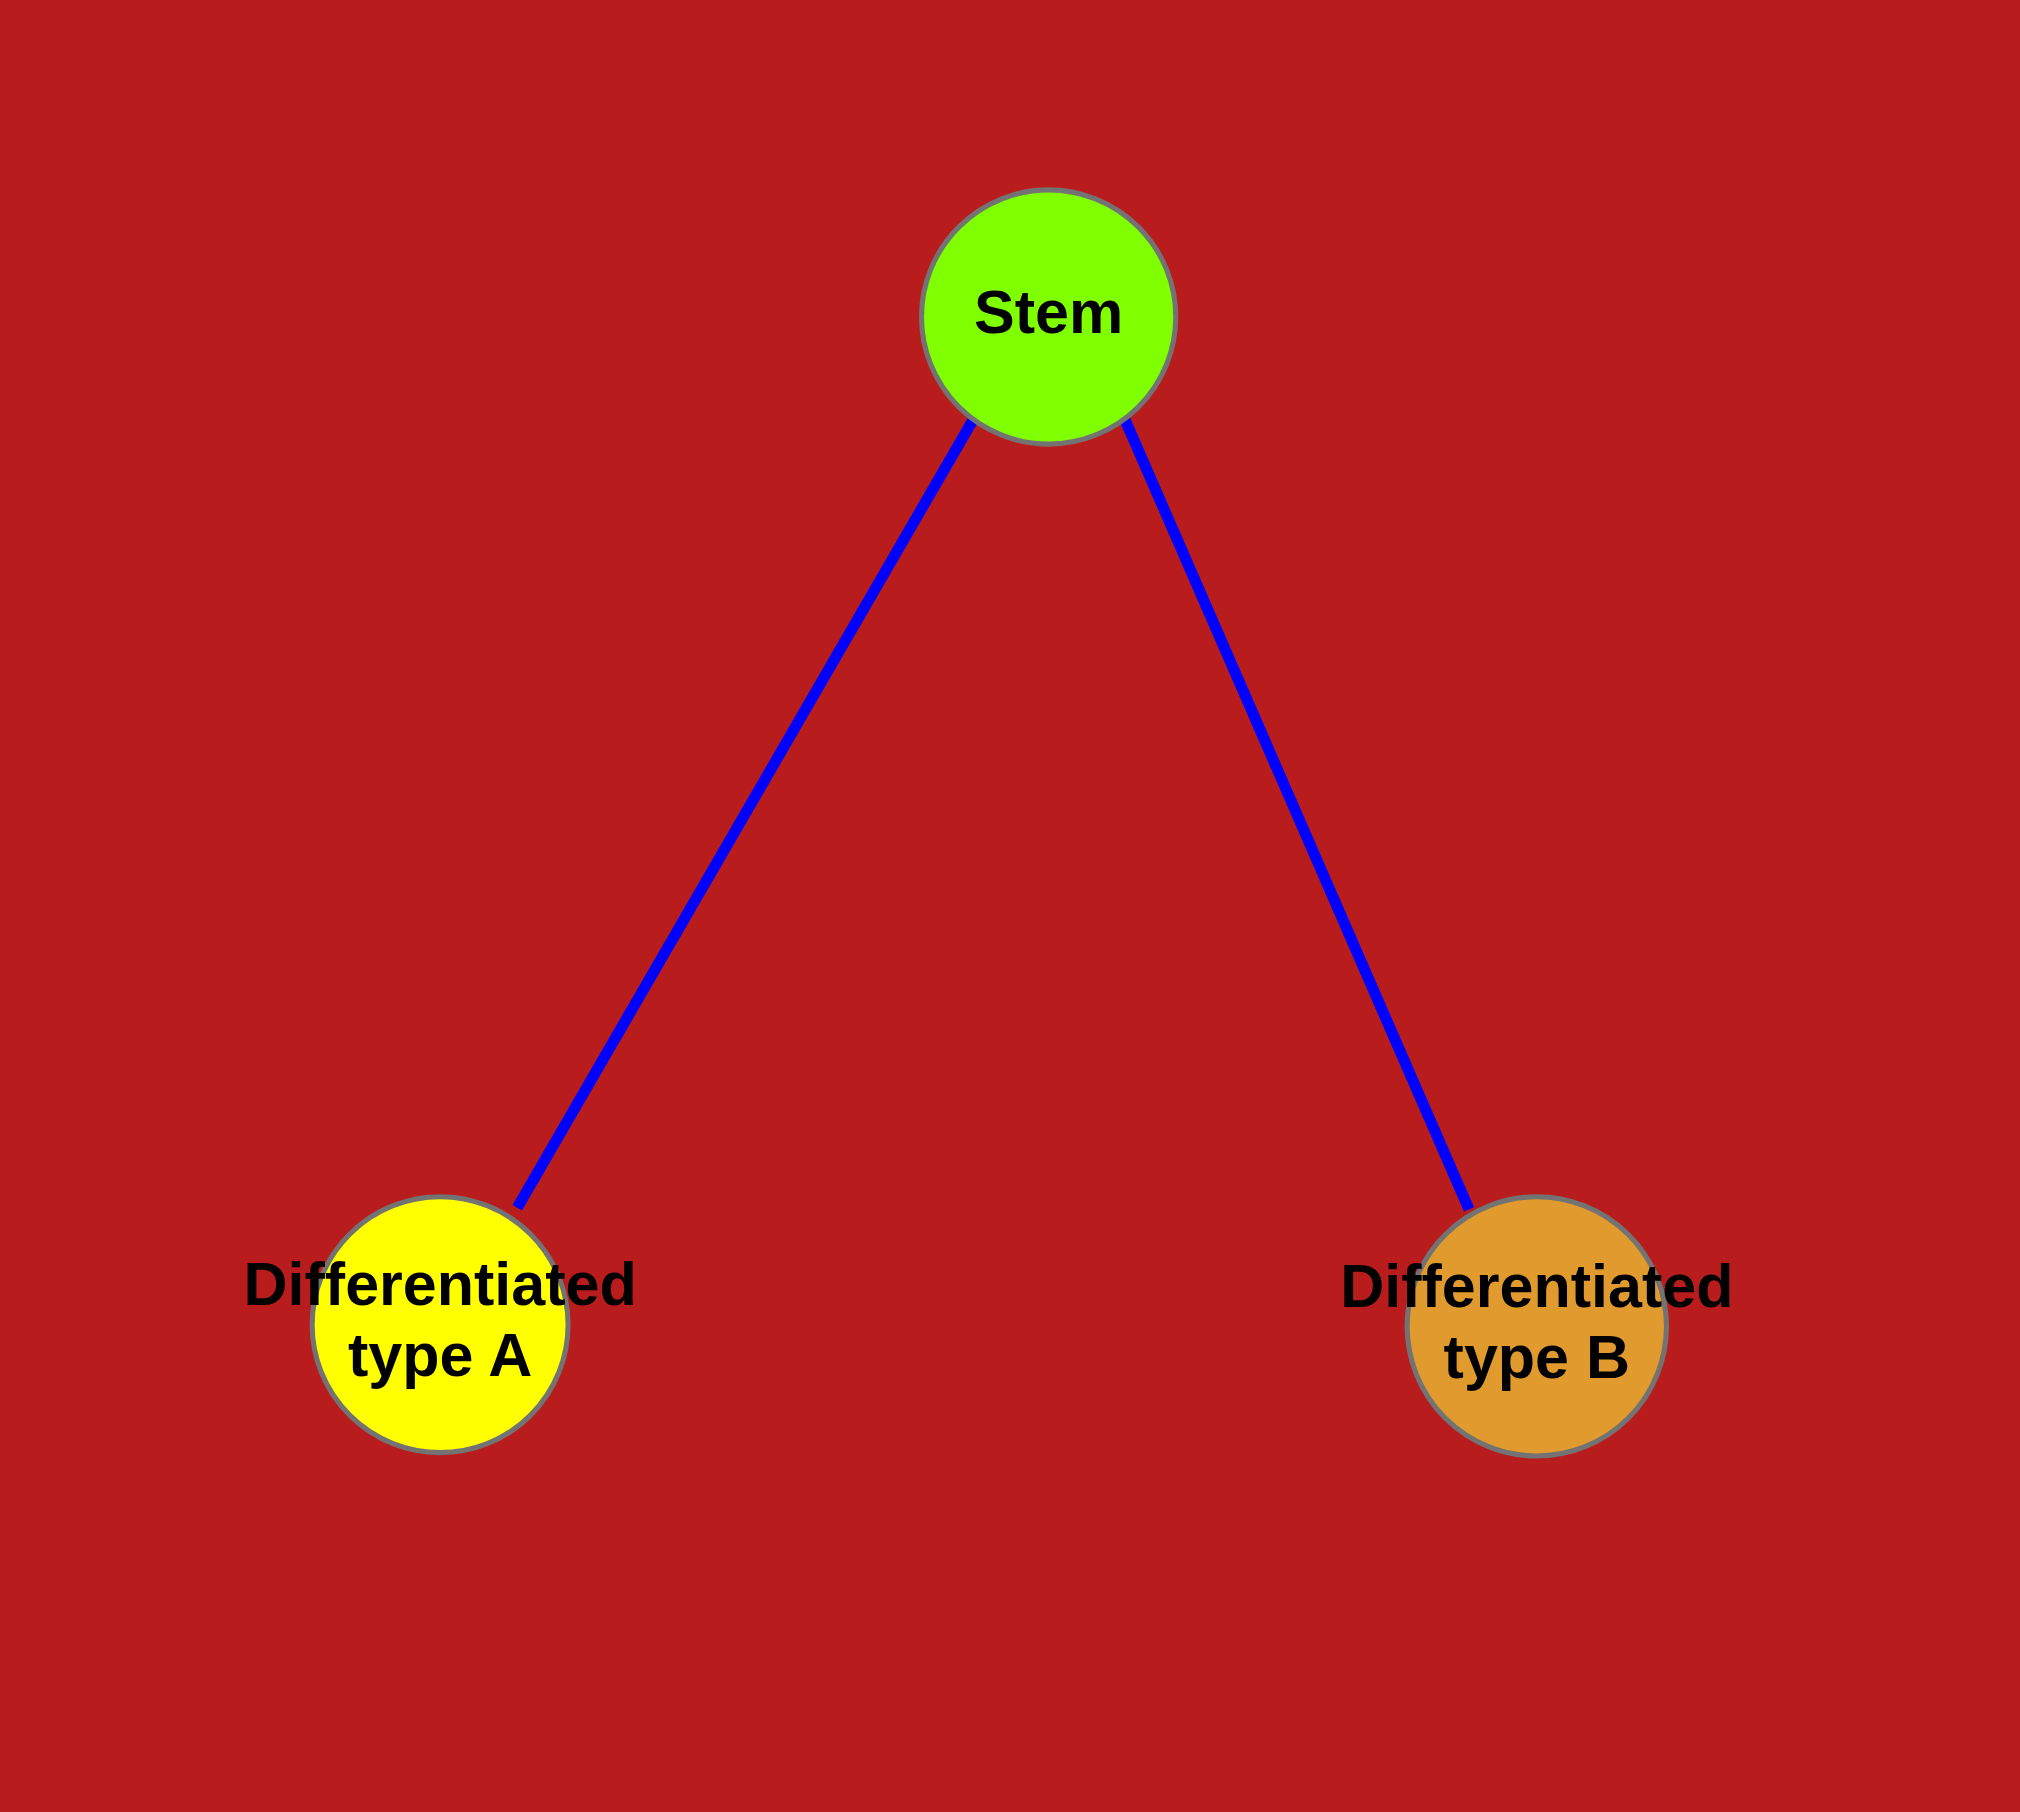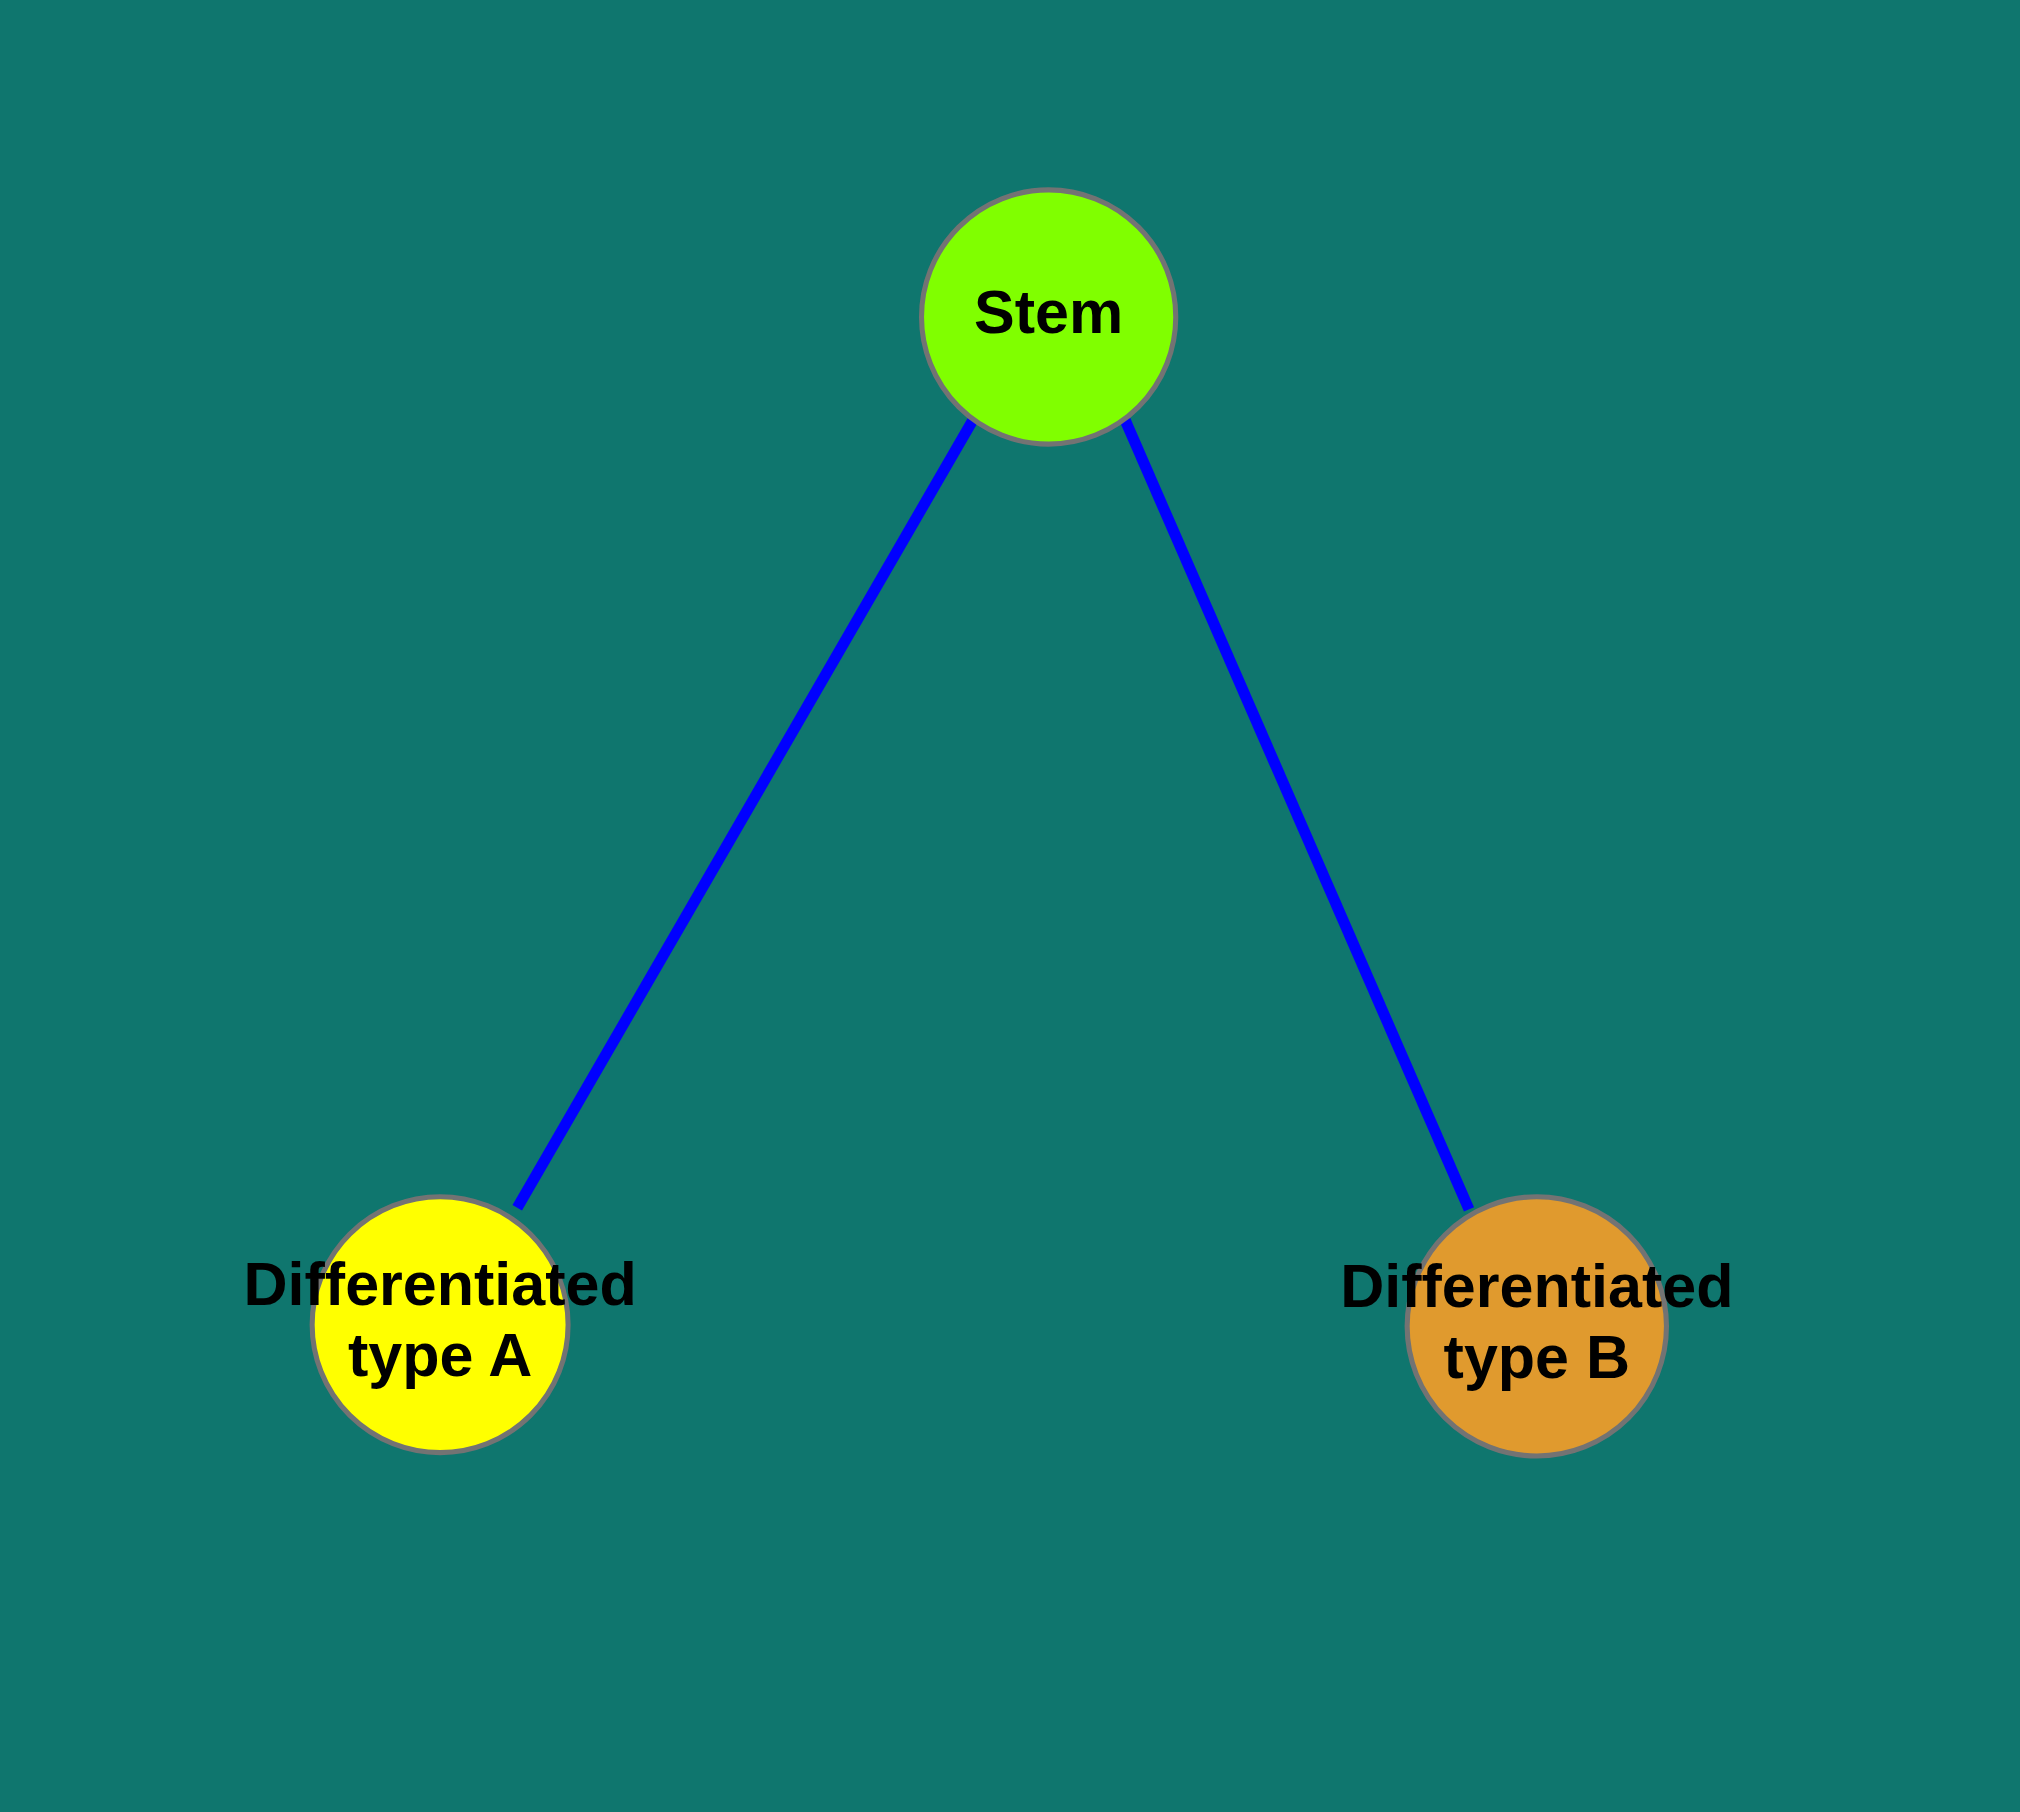--- a/index.html
+++ b/index.html
@@ -4,21 +4,21 @@
 <style>
   html, body {
     margin: 0;
     padding: 0;
     background: #ccccff;
   }
   #stage {
     position: relative;
     width: 2021px;
     height: 1812px;
-    background: #0f766e;
+    background: #b91c1c;
     overflow: hidden;
     font-family: "Liberation Sans", sans-serif;
   }
   #graph-svg {
     position: absolute;
     top: 0;
     left: 0;
     width: 2021px;
     height: 1812px;
     display: block;

